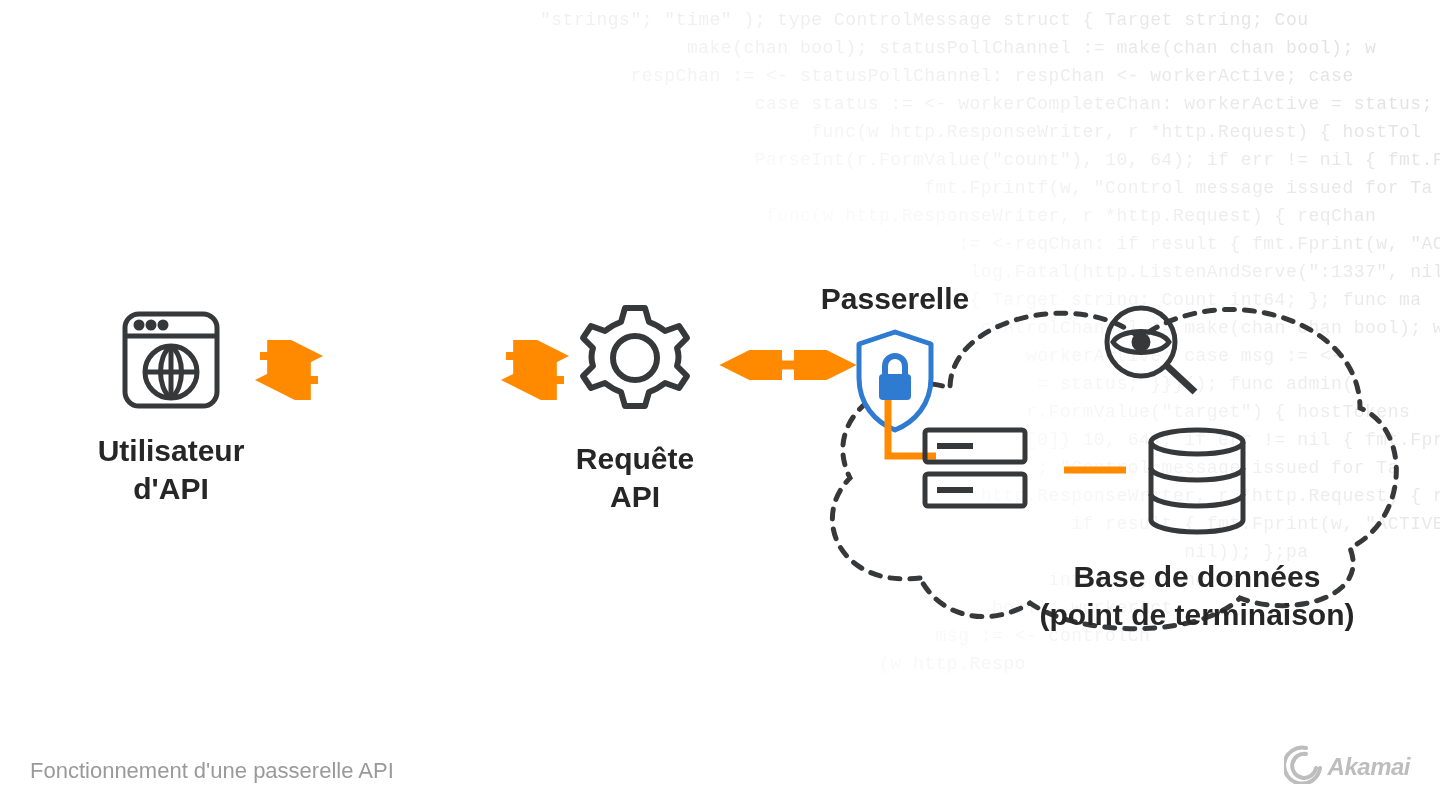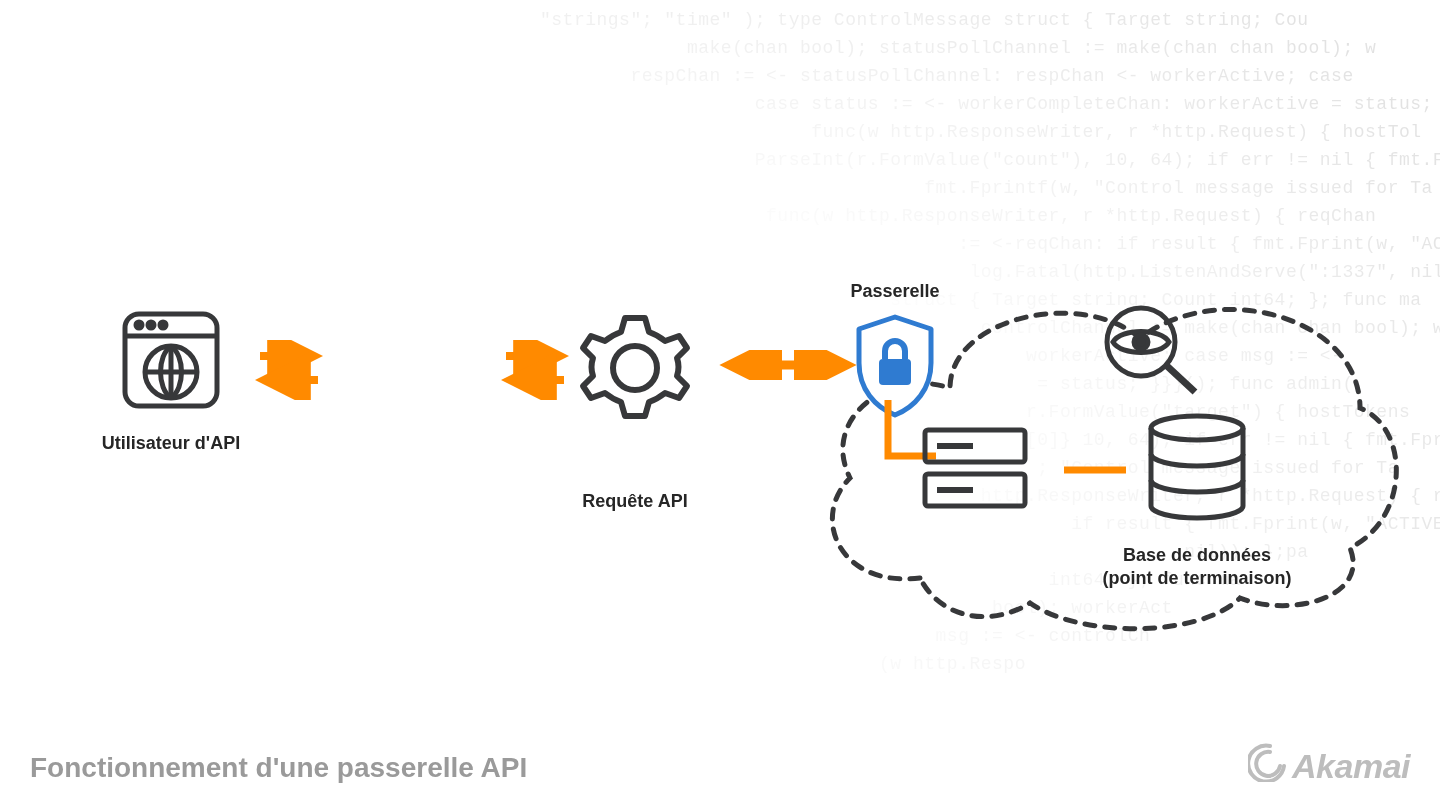--- a/index.html
+++ b/index.html
@@ -33,45 +33,45 @@
     width: 1440px;
     height: 810px;
   }
   .node {
     position: absolute;
     display: flex;
     flex-direction: column;
     align-items: center;
   }
   .label {
-    font-size: 18px;
+    font-size: 30px;
     font-weight: 600;
     color: #262626;
     text-align: center;
     line-height: 1.25;
   }
   .label-top {
     margin-bottom: 8px;
   }
   .label-bottom {
     margin-top: 14px;
   }
   .caption {
     position: absolute;
     left: 30px;
     bottom: 26px;
-    font-size: 28px;
+    font-size: 22px;
     color: #9a9a9a;
-    font-weight: 700;
+    font-weight: 400;
   }
   .brand {
     position: absolute;
     right: 30px;
     bottom: 20px;
-    font-size: 34px;
+    font-size: 24px;
     font-weight: 700;
     font-style: italic;
     color: #bdbdbd;
     display: flex;
     align-items: center;
     gap: 4px;
     letter-spacing: -0.5px;
   }
   .radial-fade {
     position: absolute;
@@ -142,21 +142,21 @@
     <line x1="6" y1="16" x2="58" y2="16" stroke="#ff8a00" stroke-width="8" marker-end="url(#ah1)"></line>
     <line x1="64" y1="40" x2="12" y2="40" stroke="#ff8a00" stroke-width="8" marker-end="url(#ah1)"></line>
   </svg>
 
 
   <svg style="position:absolute; left:500px; top:340px;" width="70" height="60">
     <line x1="6" y1="16" x2="58" y2="16" stroke="#ff8a00" stroke-width="8" marker-end="url(#ah1)"></line>
     <line x1="64" y1="40" x2="12" y2="40" stroke="#ff8a00" stroke-width="8" marker-end="url(#ah1)"></line>
   </svg>
 
-  <div class="node" style="left:560px; top:304px; width:150px;gap:40px;">
+  <div class="node" style="left:560px; top:294px; width:150px;">
     <span>
       <svg width="128" height="128" viewBox="0 0 128 128">
         <g fill="none" stroke="#37383a" stroke-width="6" stroke-linejoin="round">
           <path d="M64 14 L74 14 L78 28 C84 30 89 33 94 37 L108 32 L116 44 L106 54 C108 60 108 66 106 72 L116 82 L108 94 L94 89 C89 93 84 96 78 98 L74 112 L54 112 L50 98 C44 96 39 93 34 89 L20 94 L12 82 L22 72 C20 66 20 60 22 54 L12 44 L20 32 L34 37 C39 33 44 30 50 28 L54 14 Z"></path>
           <circle cx="64" cy="64" r="22"></circle>
         </g>
       </svg>
     </span>
     <span class="label label-bottom">Requête API</span>
   </div>
@@ -210,21 +210,21 @@
           <line x1="22" y1="70" x2="58" y2="70" stroke-width="6"></line>
         </g>
       </svg>
     </span>
   </div>
 
   <svg style="position:absolute; left:1060px; top:460px;" width="70" height="20">
     <line x1="4" y1="10" x2="66" y2="10" stroke="#ff8a00" stroke-width="7"></line>
   </svg>
 
-  <div class="node" style="left:1092px; top:410px; width:210px;">
+  <div class="node" style="left:1092px; top:424px; width:210px;">
     <span>
       <svg width="120" height="116" viewBox="0 0 120 116">
         <g fill="none" stroke="#37383a" stroke-width="5">
           <ellipse cx="60" cy="18" rx="46" ry="12"></ellipse>
           <path d="M14 18 V96 a46 12 0 0 0 92 0 V18"></path>
           <path d="M14 44 a46 12 0 0 0 92 0"></path>
           <path d="M14 70 a46 12 0 0 0 92 0"></path>
         </g>
       </svg>
     </span>

